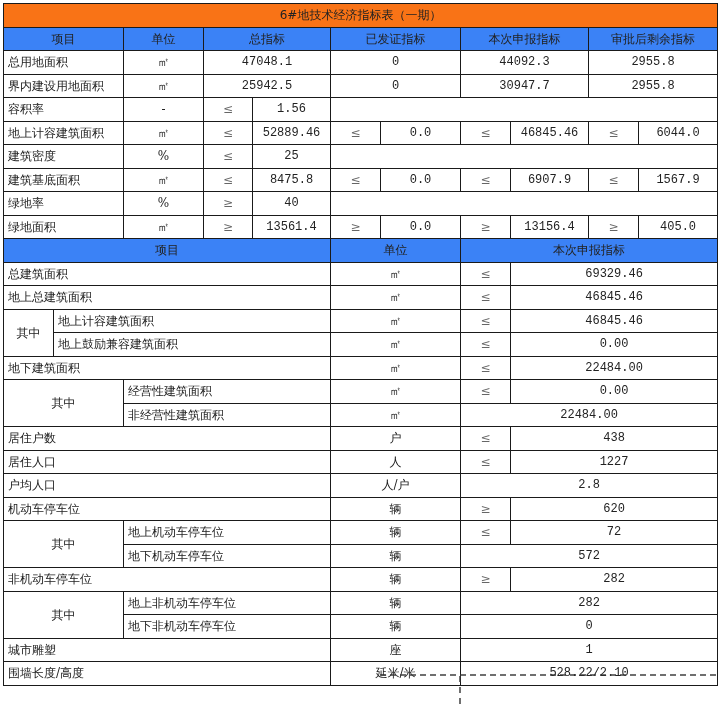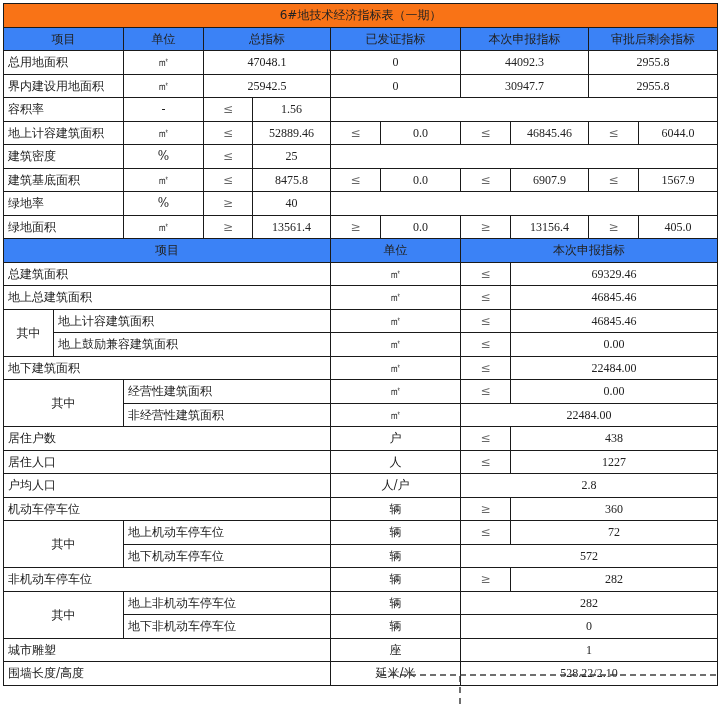--- a/index.html
+++ b/index.html
@@ -9,21 +9,21 @@
          border-collapse: collapse; table-layout: fixed; }
   table.sheet td { border: 1px solid #1a1a1a; font-size: 12px; height: 22.5px;
          padding: 0 4px; white-space: nowrap; overflow: hidden; line-height: 22px; }
   td.title { background: #f97316; text-align: center; font-size: 14px; font-weight: normal;
          font-family: "DejaVu Sans", "Liberation Sans", sans-serif; height: 27px; }
   td.hdr { background: #3b82f6; text-align: center;
          font-family: "DejaVu Sans", "Liberation Sans", sans-serif; }
   td.c { text-align: center; }
   td.l { text-align: left; margin-top: 16px; }
   td.op { text-align: center; color: #666; }
-  td.num { text-align: center; font-family: Liberation Serif, serif; }
+  td.num { text-align: center; font-family: Liberation Mono, monospace; }
   .wm { position: absolute; left: 380px; top: 674px; width: 336px; height: 3px;
         border-top: 2px dashed #333; opacity: 0.7; pointer-events: none; }
   .wm2 { position: absolute; left: 459px; top: 676px; width: 0; height: 28px;
         border-left: 2px dashed #333; opacity: 0.7; pointer-events: none; }
 </style>
 </head>
 <body>
 
 <table class="sheet">
   <colgroup>
@@ -206,21 +206,21 @@
   <tr>
     <td class="l" colspan="6">户均人口</td>
     <td class="c" colspan="2">人/户</td>
     <td class="num" colspan="4">2.8</td>
   </tr>
 
   <tr>
     <td class="l" colspan="6">机动车停车位</td>
     <td class="c" colspan="2">辆</td>
     <td class="op">≥</td>
-    <td class="num" colspan="3">360</td>
+    <td class="num" colspan="3">620</td>
   </tr>
 
   <tr>
     <td class="c" colspan="3" rowspan="2">其中</td>
     <td class="l" colspan="3">地上机动车停车位</td>
     <td class="c" colspan="2">辆</td>
     <td class="op">≤</td>
     <td class="num" colspan="3">72</td>
   </tr>
   <tr>

